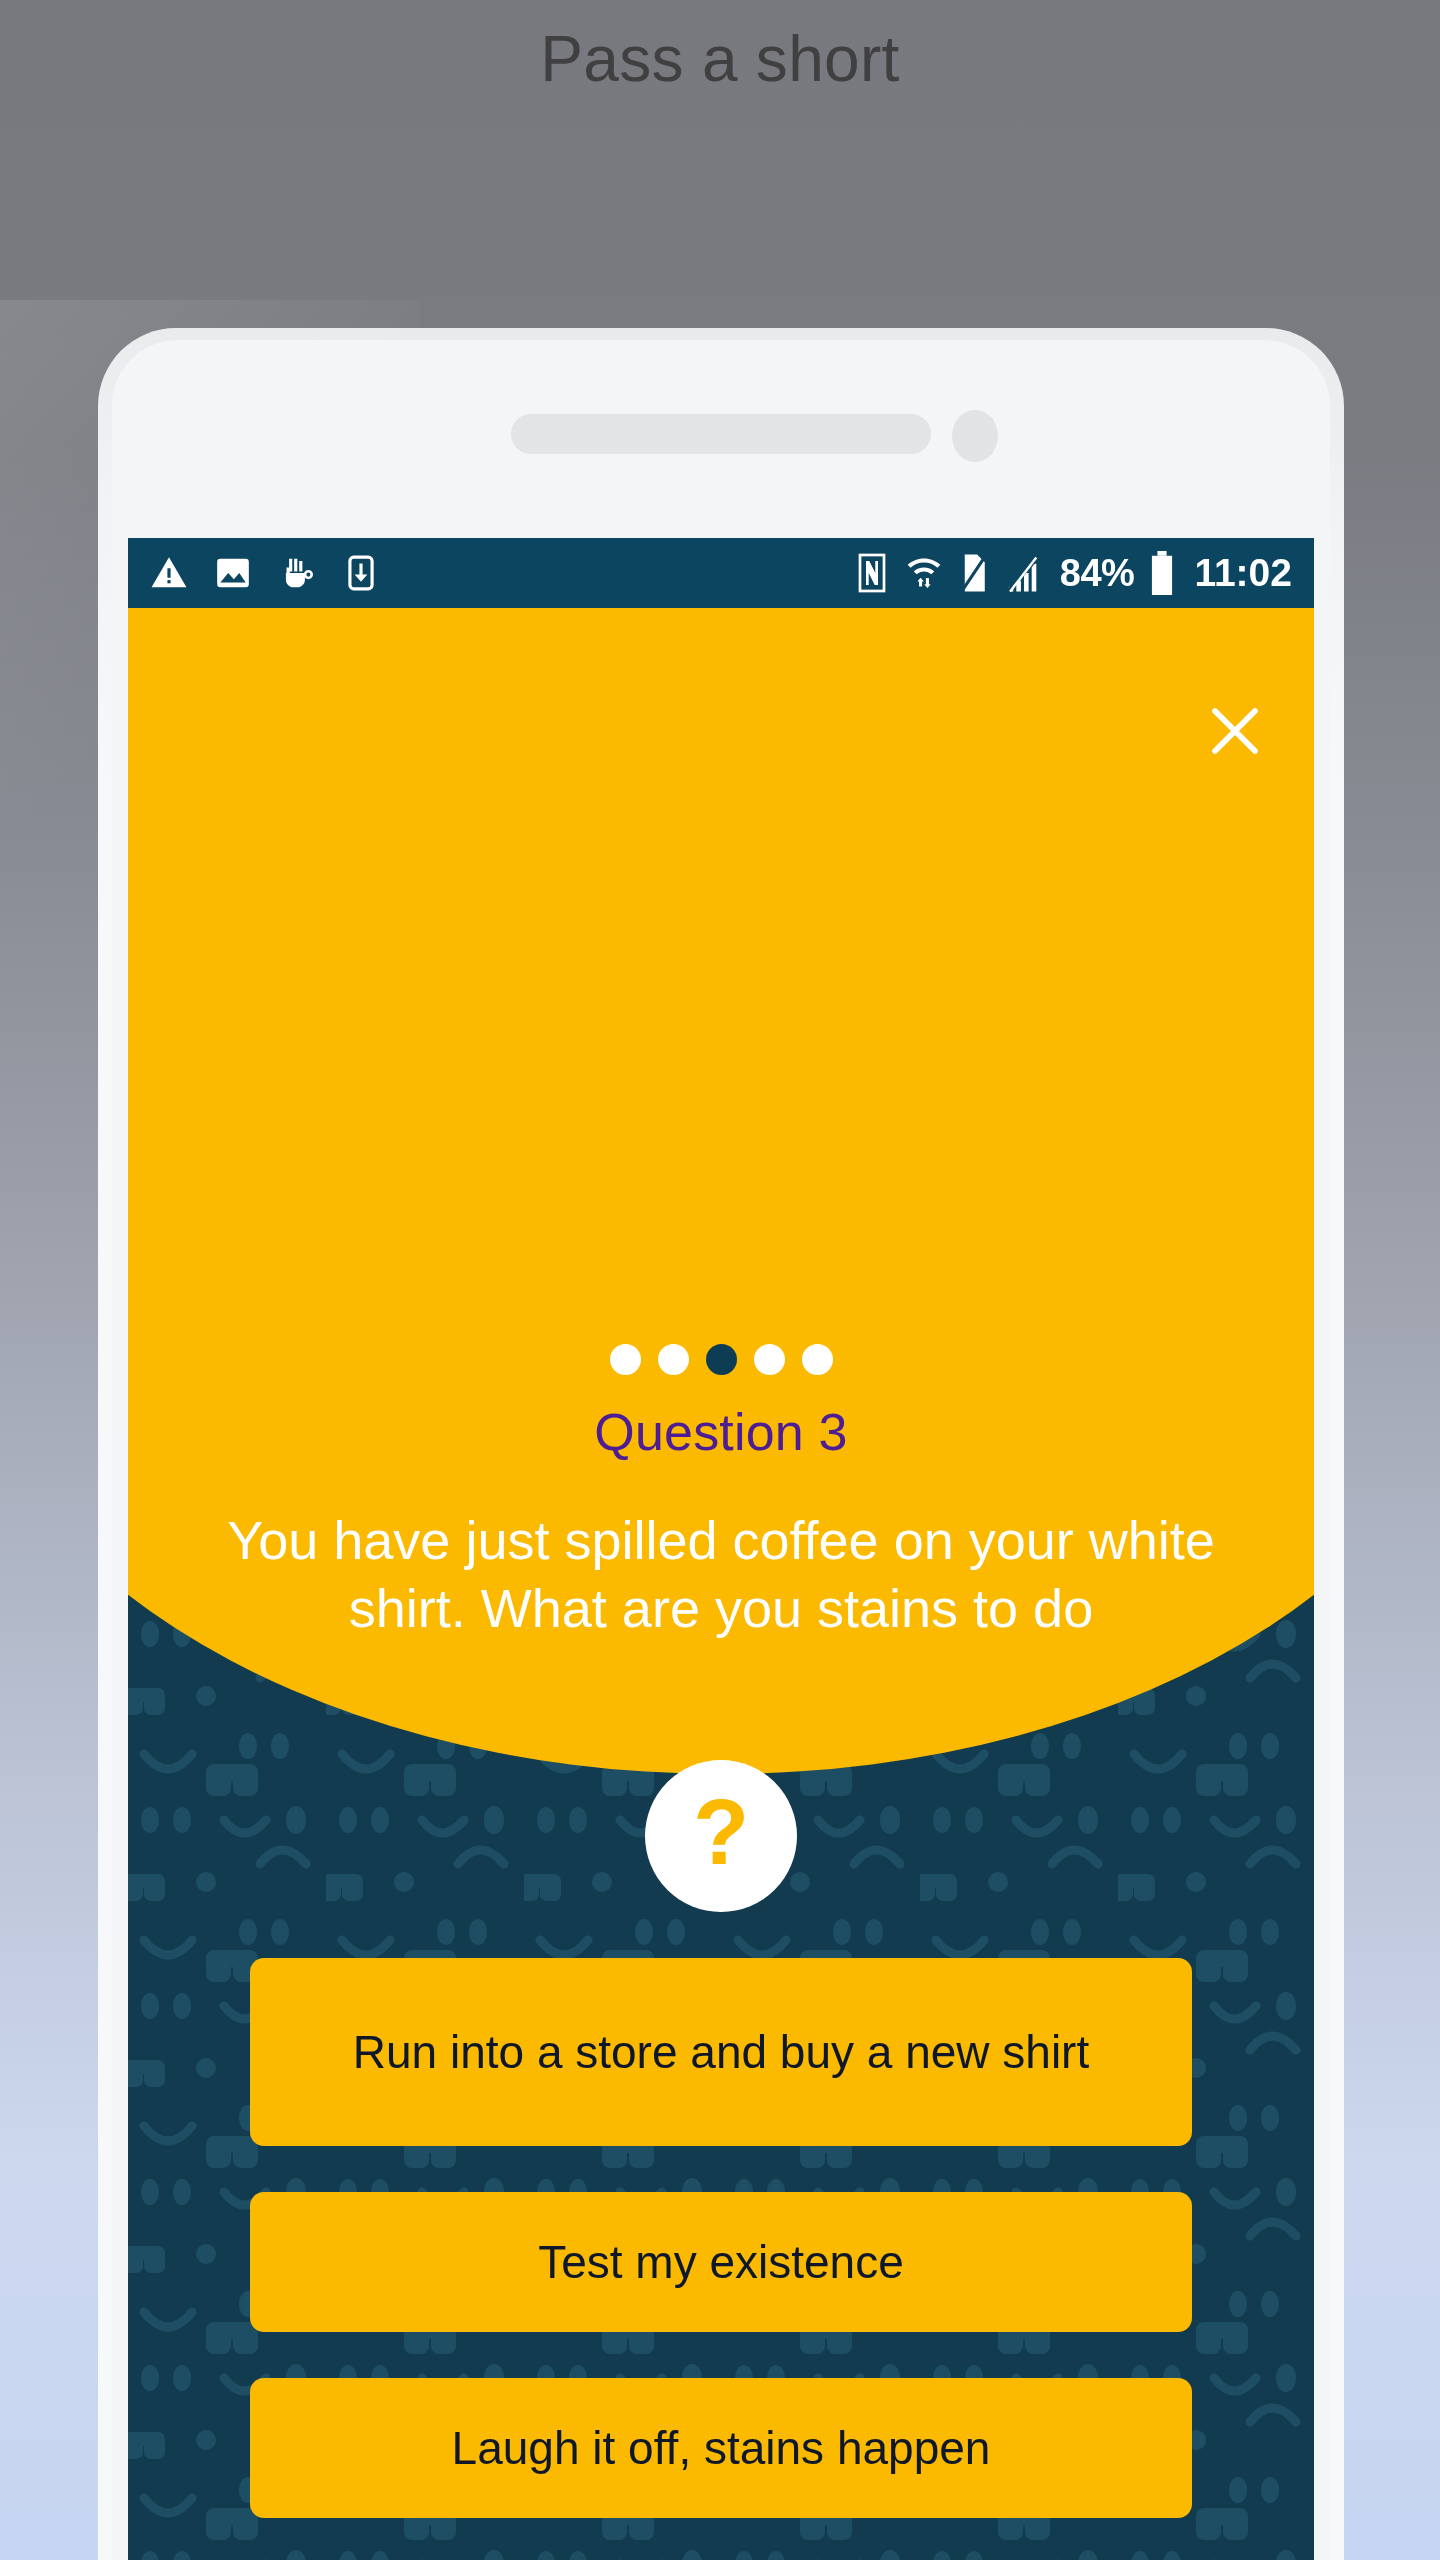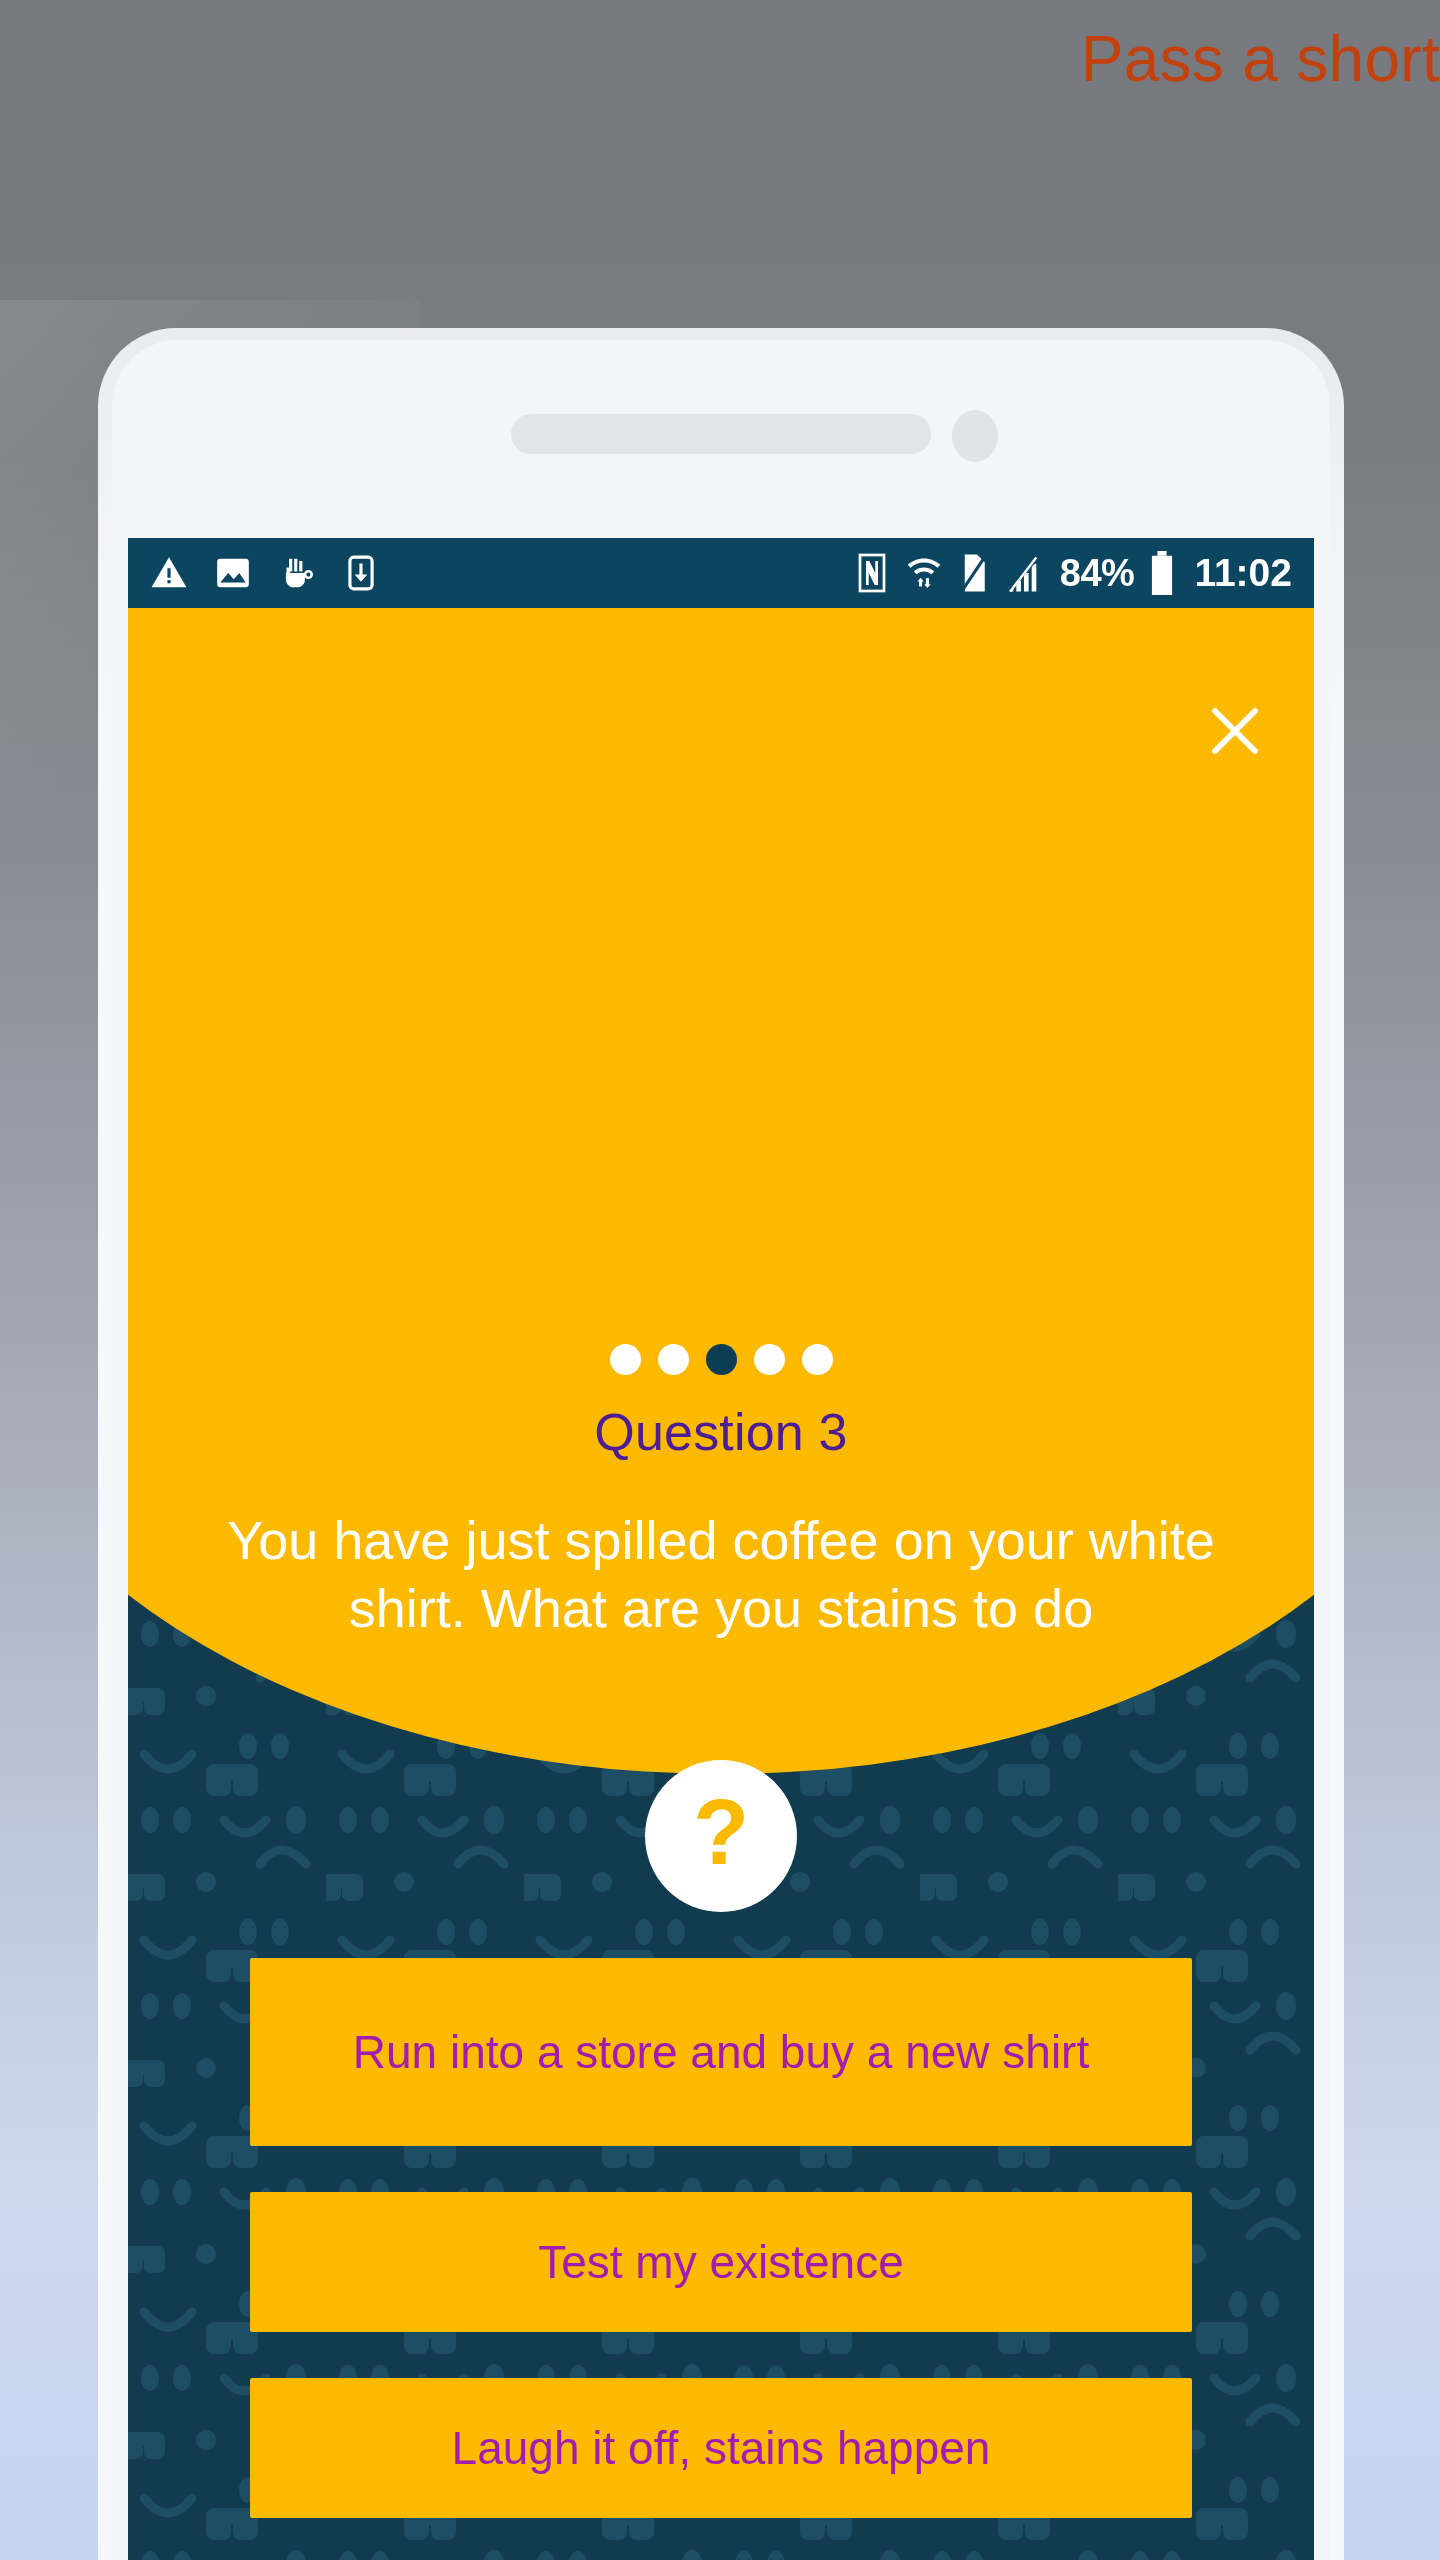--- a/index.html
+++ b/index.html
@@ -13,21 +13,21 @@
   
   .bg-shade{
     position:absolute;left:0;top:300px;width:420px;height:520px;
     background:linear-gradient(135deg,rgba(255,255,255,.10) 0%,rgba(255,255,255,0) 60%);
     pointer-events:none;
   }
 
   
   .headline{
     position:absolute;left:0;top:22px;width:1440px;
-    text-align:right;color:#c2410c;
+    text-align:center;color:#404040;
     font-size:64px;line-height:1.18;font-weight:400;
     letter-spacing:.3px;
   }
   .headline .l2{display:block;}
 
   
   .phone{
     position:absolute;left:112px;top:340px;width:1218px;height:2260px;
     background:#f4f5f7;
     border-radius:66px 66px 0 0;
@@ -111,21 +111,21 @@
     color:#fbb900;font-size:92px;font-weight:700;line-height:1;
     padding-bottom:8px;box-sizing:border-box;
   }
 
   
   .answers{
     position:absolute;left:122px;top:1420px;width:942px;
     display:flex;flex-direction:column;gap:46px;
   }
   .answer{
-    background:#fbb900;border-radius:2px;color:#a21caf;
+    background:#fbb900;border-radius:14px;color:#0f172a;
     font-size:46px;line-height:1.28;text-align:center;
     display:flex;align-items:center;justify-content:center;
     padding:0 24px;box-sizing:border-box;cursor:pointer;border:0;
     font-family:"Liberation Sans",sans-serif;font-weight:400;
   }
   .answer.two-line{height:188px;}
   .answer.one-line{height:140px;}
 </style>
 </head>
 <body>

